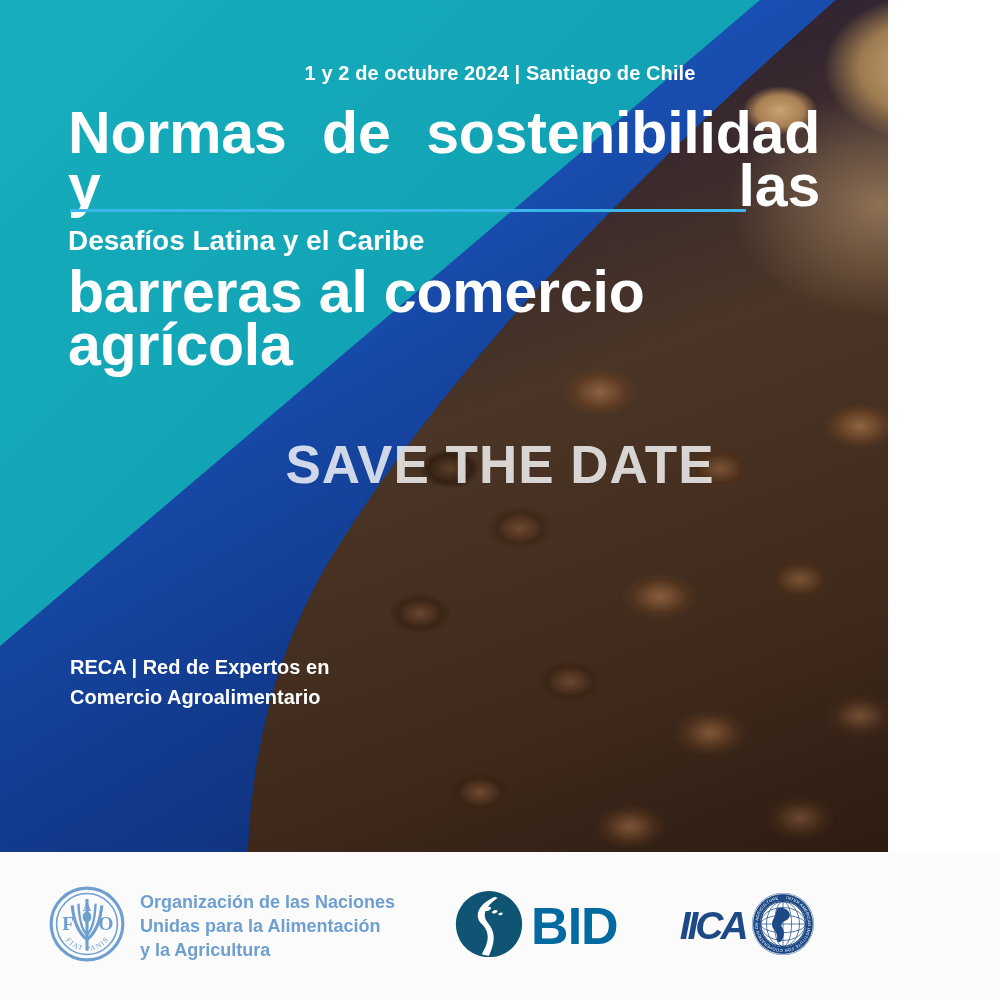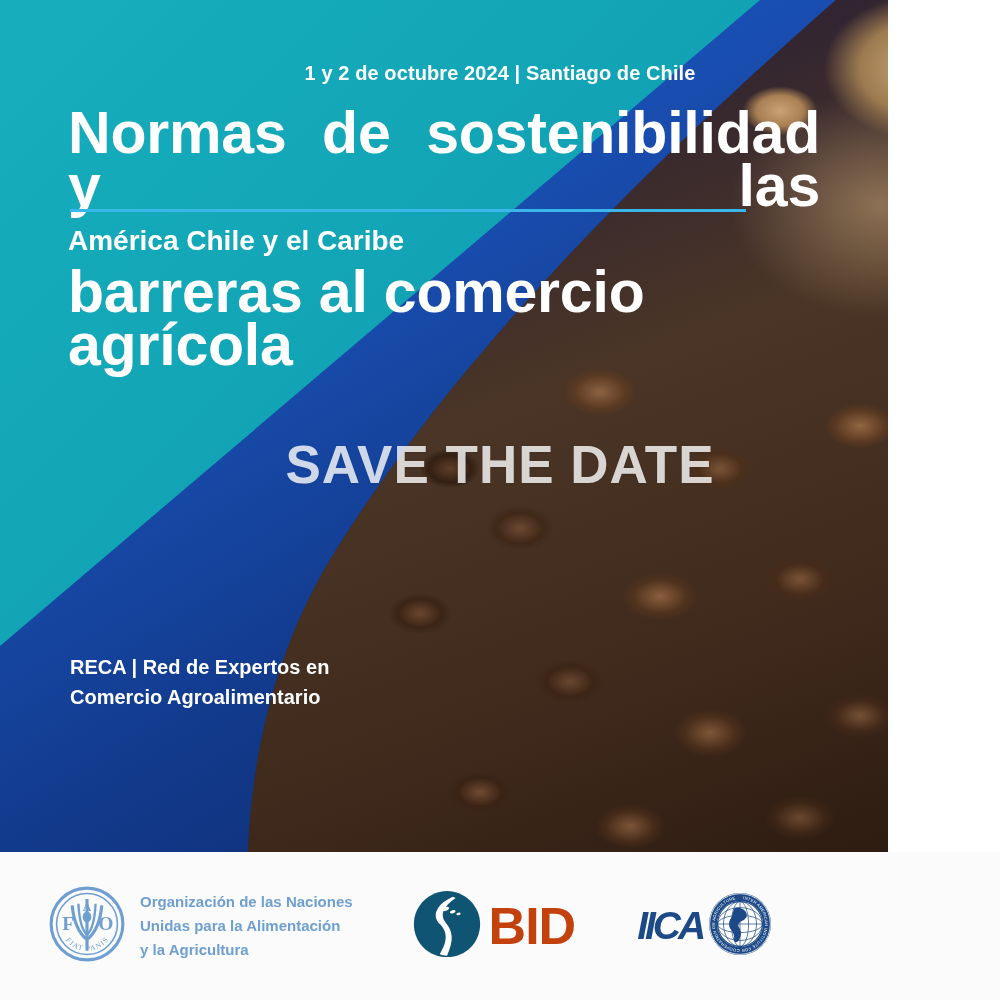--- a/index.html
+++ b/index.html
@@ -111,28 +111,28 @@
     width:1000px; height:148px;
     background:#fbfbfb;
     display:flex; align-items:center;
   }
 
   .logo-block { display:flex; align-items:center; }
 
   #fao-logo { margin-left:48px; }
   #fao-text {
     margin-left:14px;
-    font-size:15px; font-weight:bold; color:#6e9fd0;
+    font-size:18px; font-weight:bold; color:#6e9fd0;
     line-height:24px; white-space:pre-line;
   }
 
   #bid-logo { margin-left:58px; }
   #bid-word {
     margin-left:6px;
-    font-size:52px; font-weight:bold; color:#c2410c;
+    font-size:52px; font-weight:bold; color:#0369a1;
     letter-spacing:-1px;
   }
 
   #iica-logo { margin-left:62px; display:flex; align-items:center; }
   #iica-word {
     font-size:39px; font-weight:bold; font-style:italic;
     color:#1d4a87; letter-spacing:-3px;
   }
 </style>
 </head>
@@ -176,21 +176,21 @@
     <div id="eyebrow">1 y 2 de octubre 2024 | Santiago de Chile</div>
 
     <div id="title">
       <span class="tline-1">Normas de sostenibilidad y las</span>
       <span class="tline-2">barreras al comercio agrícola</span>
     </div>
 
     <div id="rule"></div>
 
     <div id="subtitle">
-      <div>América Chile y el Caribe</div>
+      <div>Desafíos Latina y el Caribe</div>
     </div>
 
     <div id="savethedate">SAVE THE DATE</div>
 
     <div id="reca">RECA | Red de Expertos en Comercio Agroalimentario</div>
 
   </div>
 
   <div id="footer">
 

